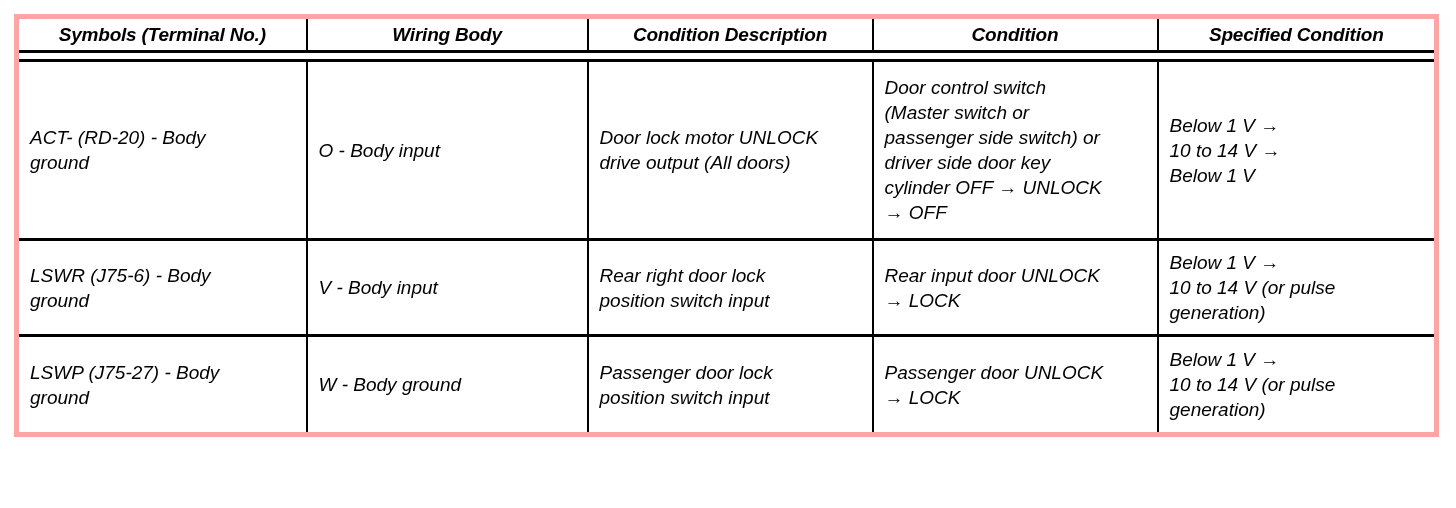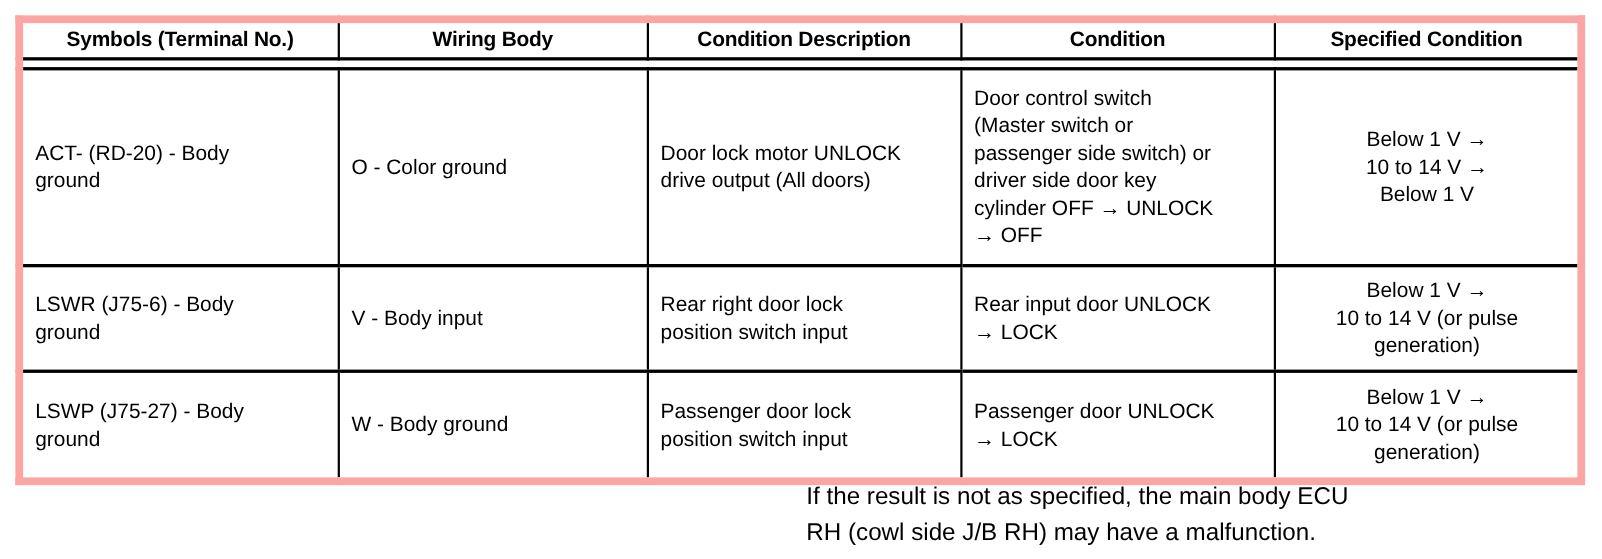--- a/index.html
+++ b/index.html
@@ -31,21 +31,22 @@
     left: 14px;
     top: 14px;
     width: 1420px;
     height: 404px;
   }
 
   table.spec-table {
     border-collapse: collapse;
     table-layout: fixed;
     width: 1420px;
-    border: 7px solid #fca5a5;
+    border: 5px solid #fca5a5;
+    font-style: italic;
   }
 
   table.spec-table col.c0 { width: 290px; }
   table.spec-table col.c1 { width: 281px; }
   table.spec-table col.c2 { width: 285px; }
   table.spec-table col.c3 { width: 285px; }
   table.spec-table col.c4 { width: 279px; }
 
   
   thead th {
@@ -84,21 +85,21 @@
     line-height: 25px;
     border-left: 2px solid #000;
     border-right: 2px solid #000;
     border-top: 3px solid #000;
     border-bottom: none;
     background: #fff;
     word-wrap: break-word;
   }
   tbody.body-rows tr:first-child td { border-top: none; }
   tbody.body-rows td:first-child { border-left: none; }
-  tbody.body-rows td:last-child { border-right: none; text-align: center; }
+  tbody.body-rows td:last-child { border-right: none; }
 
   tbody.body-rows tr.row-0 td { height: 158px; }
   tbody.body-rows tr.row-1 td { height: 75px; }
   tbody.body-rows tr.row-2 td { height: 77px; }
 
   
   td.align-top { vertical-align: top; }
   td.align-mid { vertical-align: middle; }
 
   .cell-text { display: block; white-space: pre-line; }
@@ -143,21 +144,21 @@
         </tr>
       </thead>
       <tbody class="body-rows">
 
         <tr class="row-0">
           <td class="align-mid">
             <span class="cell-text">ACT- (RD-20) - Body
 ground</span>
           </td>
           <td class="align-mid">
-            <span class="cell-text">O - Color ground</span>
+            <span class="cell-text">O - Body input</span>
           </td>
           <td class="align-mid">
             <span class="cell-text">Door lock motor UNLOCK
 drive output (All doors)</span>
           </td>
           <td class="align-top">
             <span class="cell-text">Door control switch
 (Master switch or
 passenger side switch) or
 driver side door key
@@ -214,16 +215,14 @@
             <span class="cell-text">Below 1 V →
 10 to 14 V (or pulse
 generation)</span>
           </td>
         </tr>
 
       </tbody>
     </table>
   </div>
 
-  <div class="footer-note">If the result is not as specified, the main body ECU
-RH (cowl side J/B RH) may have a malfunction.</div>
 
 </div>
 
 </body></html>

